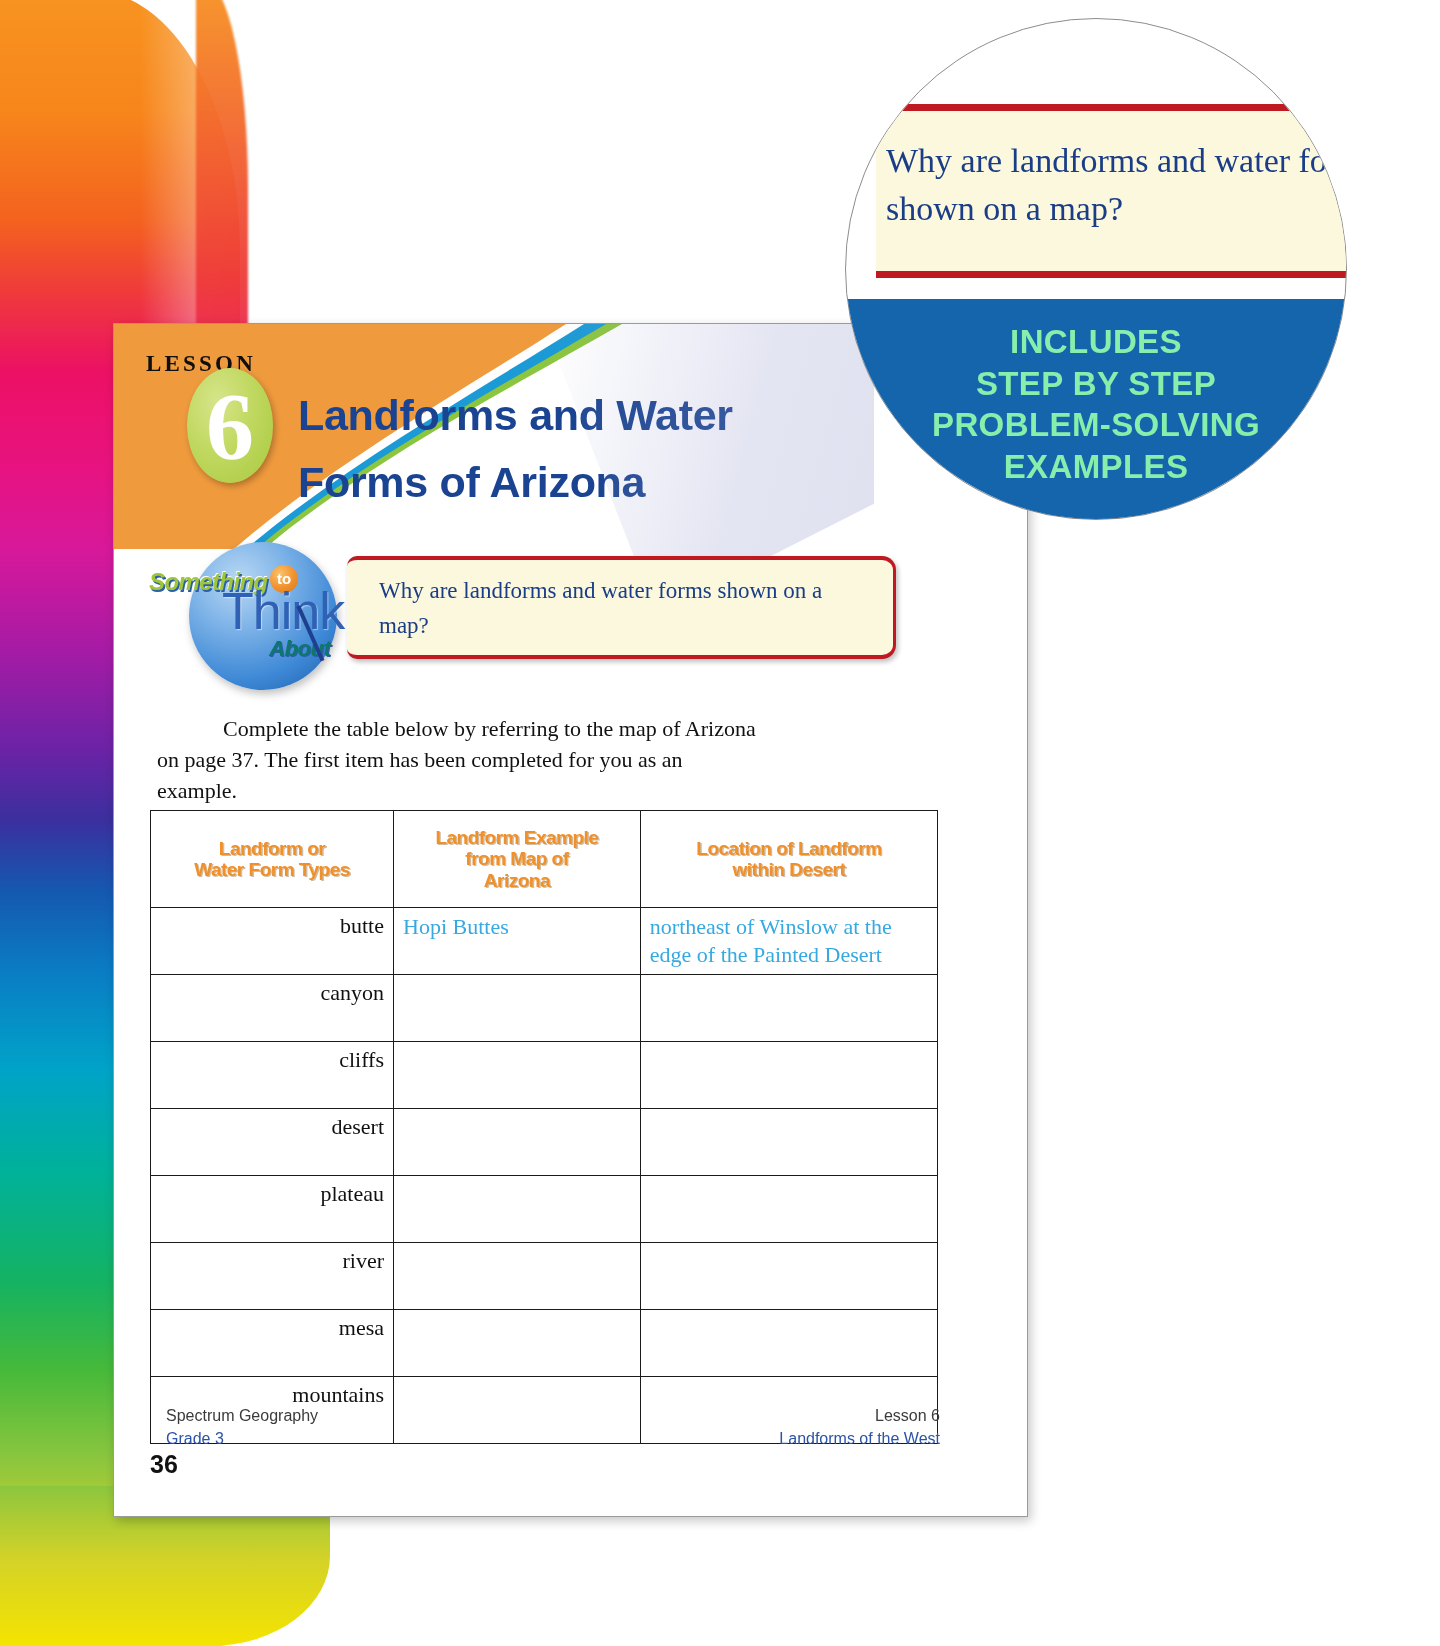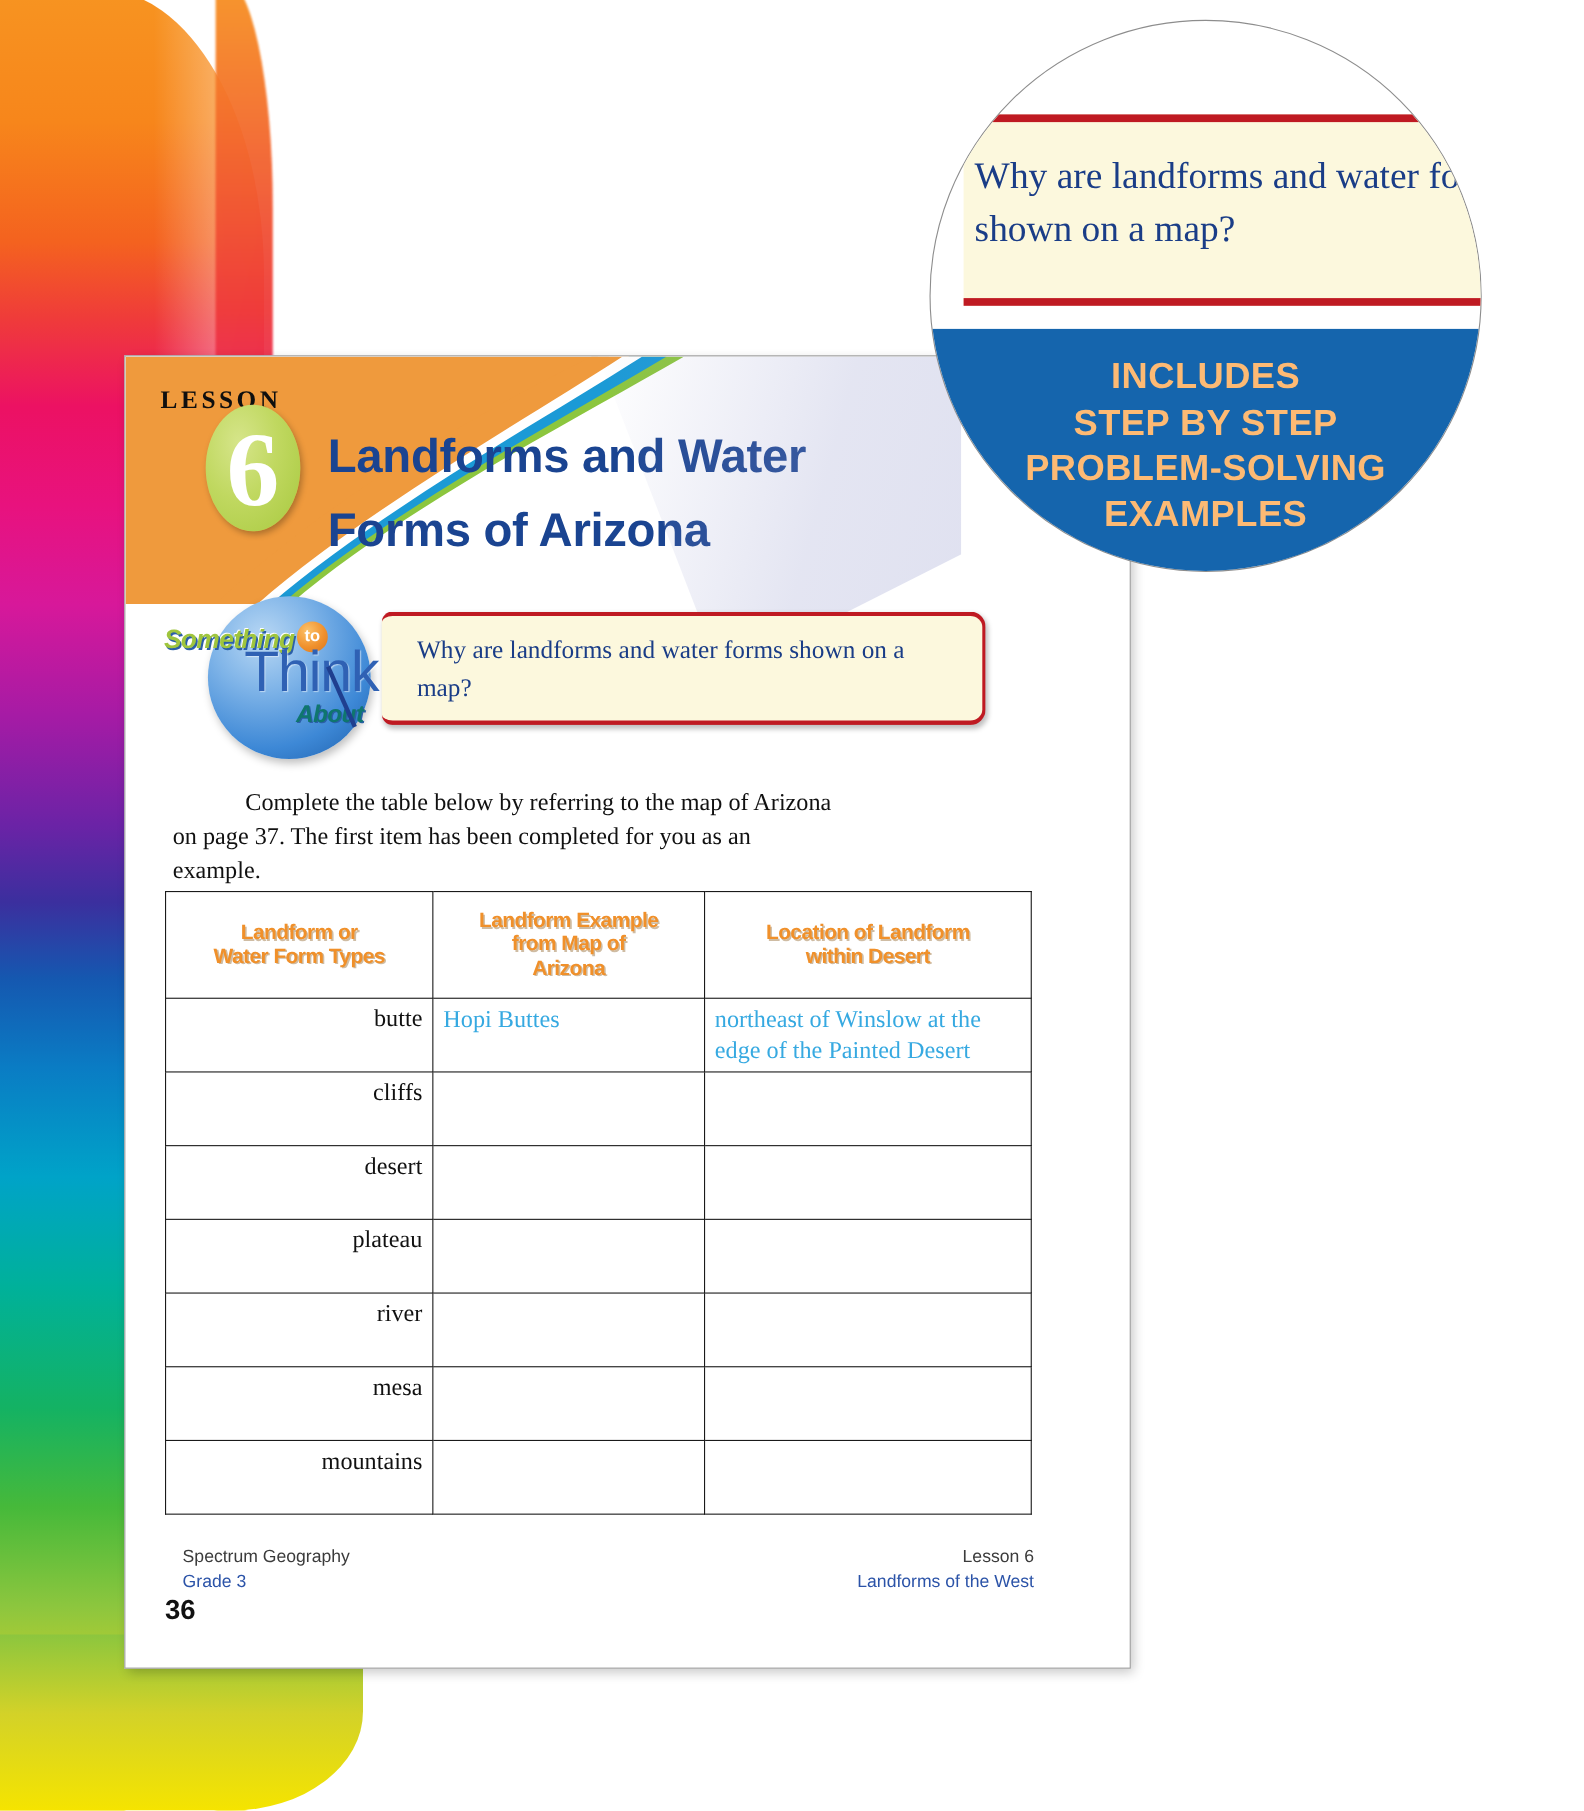--- a/index.html
+++ b/index.html
@@ -205,21 +205,21 @@
     position:absolute;left:10px;top:26px;width:540px;
     font-family:"Liberation Serif", serif;font-size:34px;color:#1a3d87;line-height:1.42;
   }
   #mag-blue{
     position:absolute;left:0;top:280px;width:500px;height:260px;
     background:#1565ad;
   }
   #mag-blue-text{
     position:absolute;left:0;right:0;top:22px;text-align:center;
     font-family:"Liberation Sans", sans-serif;font-weight:bold;
-    font-size:33px;line-height:1.26;color:#fdba74;letter-spacing:.4px;
+    font-size:33px;line-height:1.26;color:#86efac;letter-spacing:.4px;
   }
 
   
   #corner svg{display:block;}
 </style>
 </head>
 <body>
 
 <div id="rainbow">
   <div class="band"></div>
@@ -284,20 +284,25 @@
           </th>
       </tr>
     </thead>
     <tbody id="tbl-body">
         <tr>
           <td class="col-a">butte</td>
           <td class="col-b answer">Hopi Buttes</td>
           <td class="col-c answer">northeast of Winslow at the edge of the Painted Desert</td>
         </tr>
         <tr>
+          <td class="col-a">canyon</td>
+          <td class="col-b"></td>
+          <td class="col-c"></td>
+        </tr>
+        <tr>
           <td class="col-a">cliffs</td>
           <td class="col-b"></td>
           <td class="col-c"></td>
         </tr>
         <tr>
           <td class="col-a">desert</td>
           <td class="col-b"></td>
           <td class="col-c"></td>
         </tr>
         <tr>

